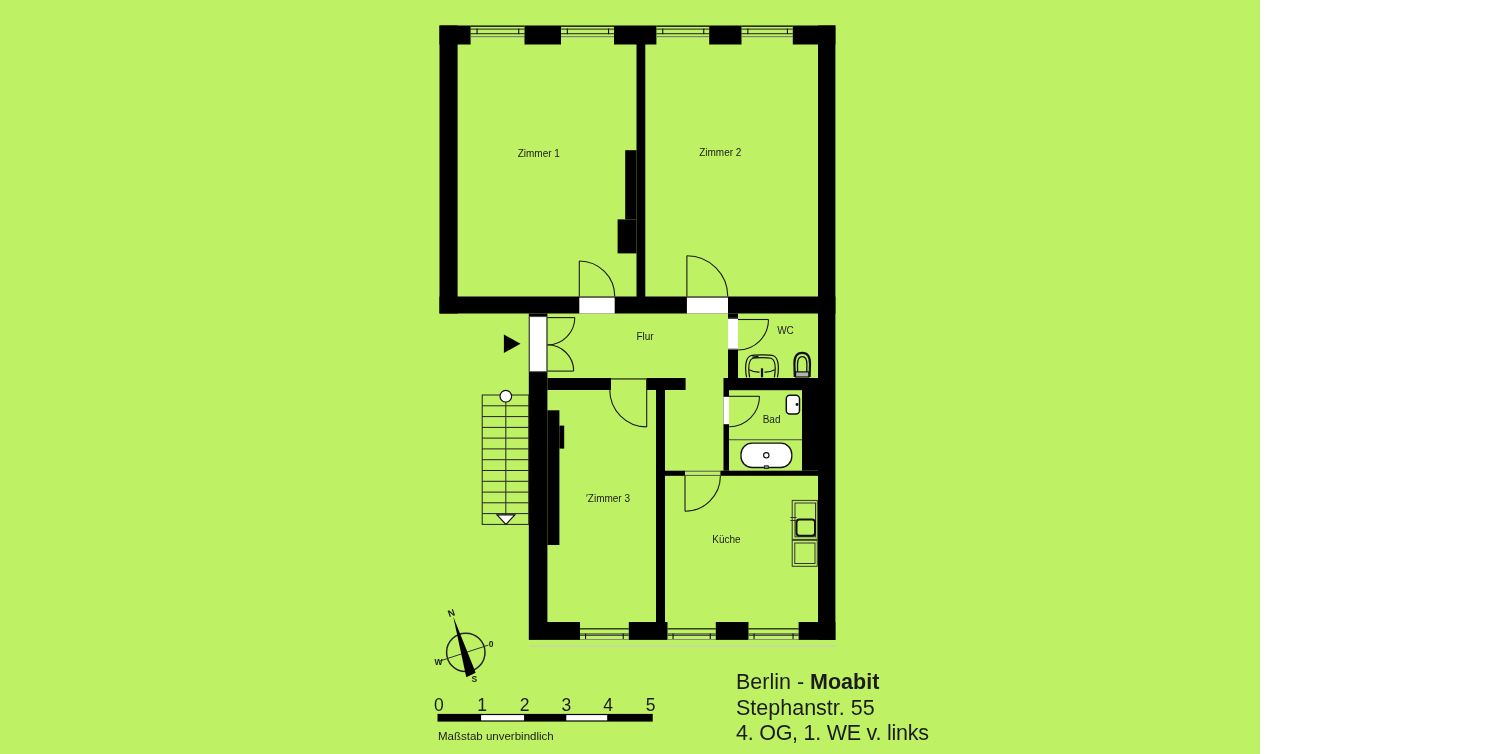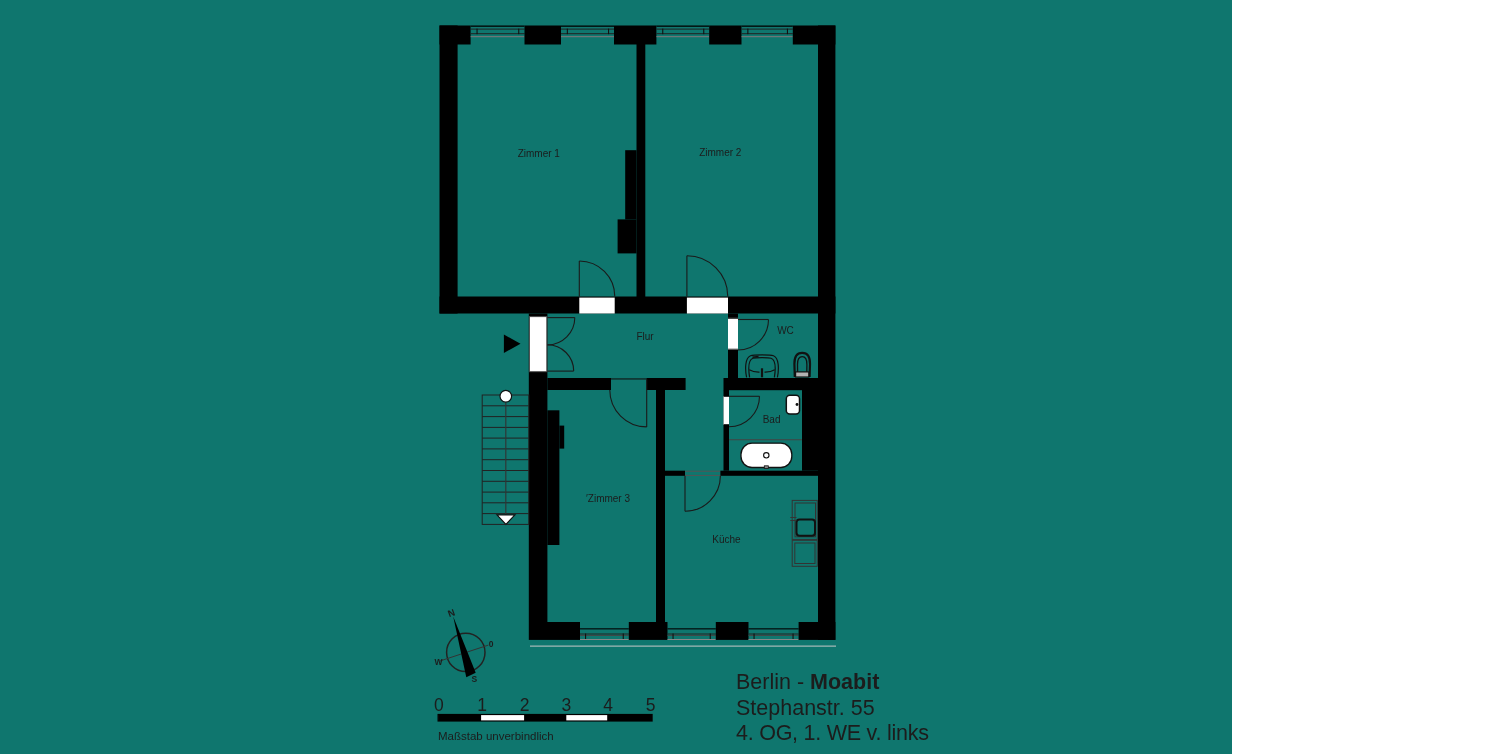--- a/index.html
+++ b/index.html
@@ -1,17 +1,17 @@
 <!DOCTYPE html>
 <html><head>
 <meta charset="utf-8">
 <style>
   html,body{margin:0;padding:0;background:#fff;}
-  #page{position:relative;width:1232px;height:754px;background:#0f766e;overflow:hidden;
-        font-family:"Liberation Sans", sans-serif;}
+  #page{position:relative;width:1232px;height:754px;background:#bef264;overflow:hidden;
+        font-family:"Liberation Sans", sans-serif;padding-left:28px;}
   svg{position:absolute;left:0;top:0;}
   text{font-family:"Liberation Sans", sans-serif;fill:#1c1c1c;}
 </style>
 </head>
 <body>
 <div id="page">
 <svg width="1500" height="754" viewBox="0 0 1500 754">
 
 <rect x="439.5" y="25.5" width="31.1" height="19" fill="#000"></rect>
 

